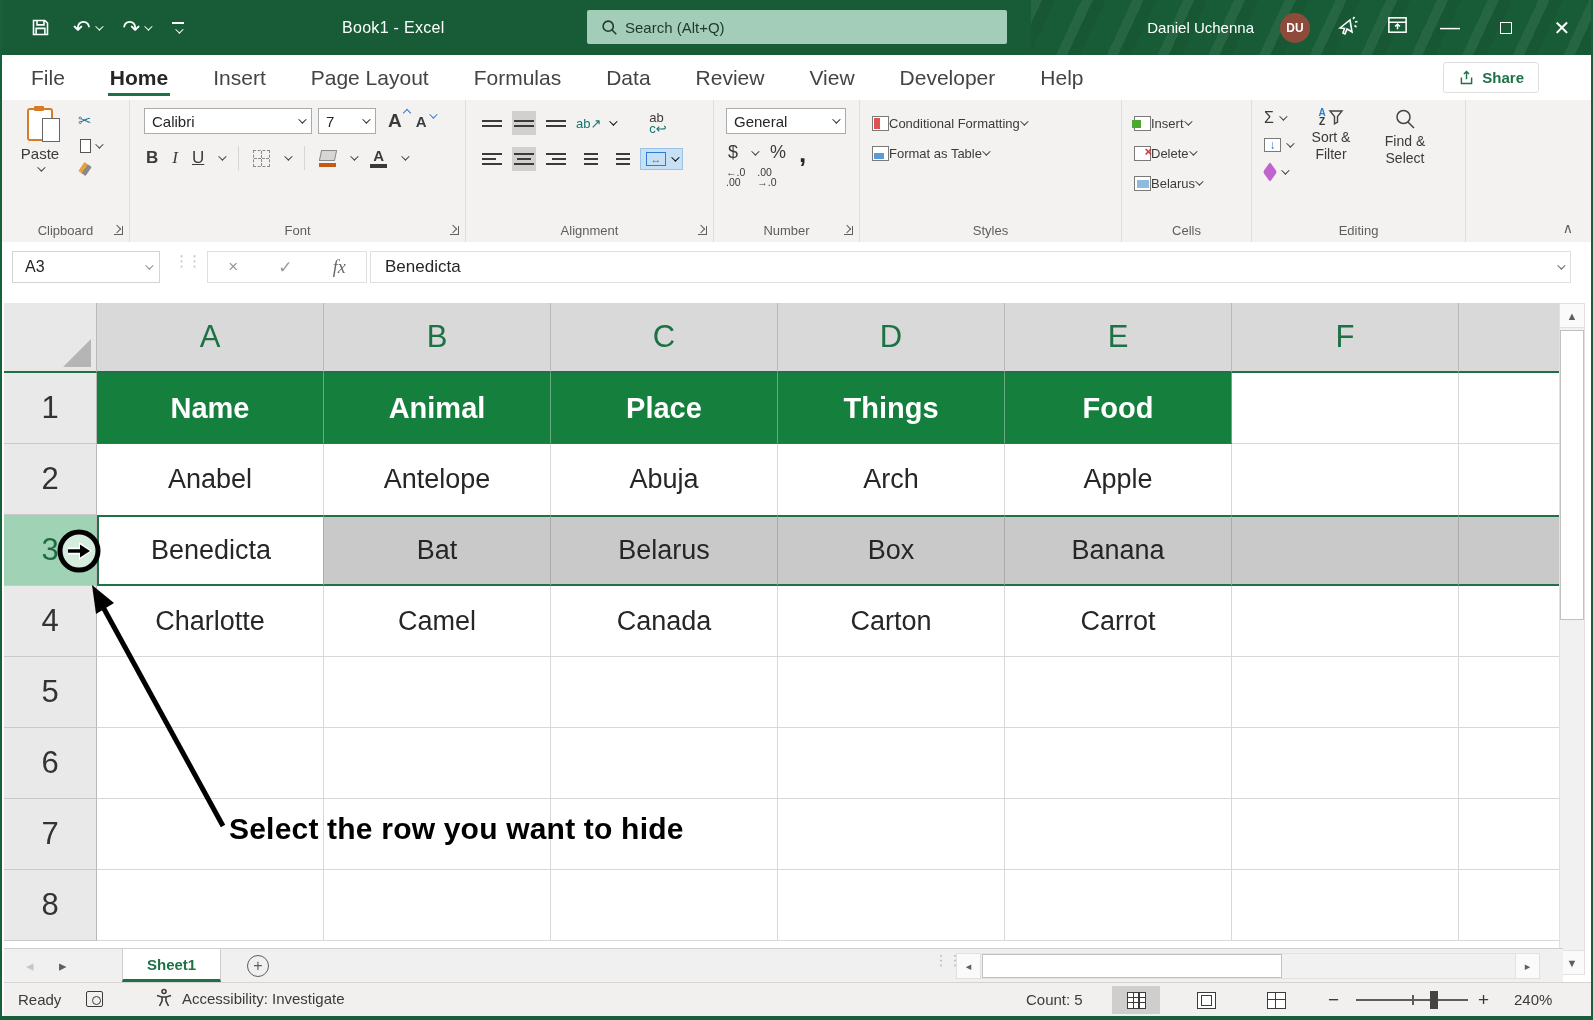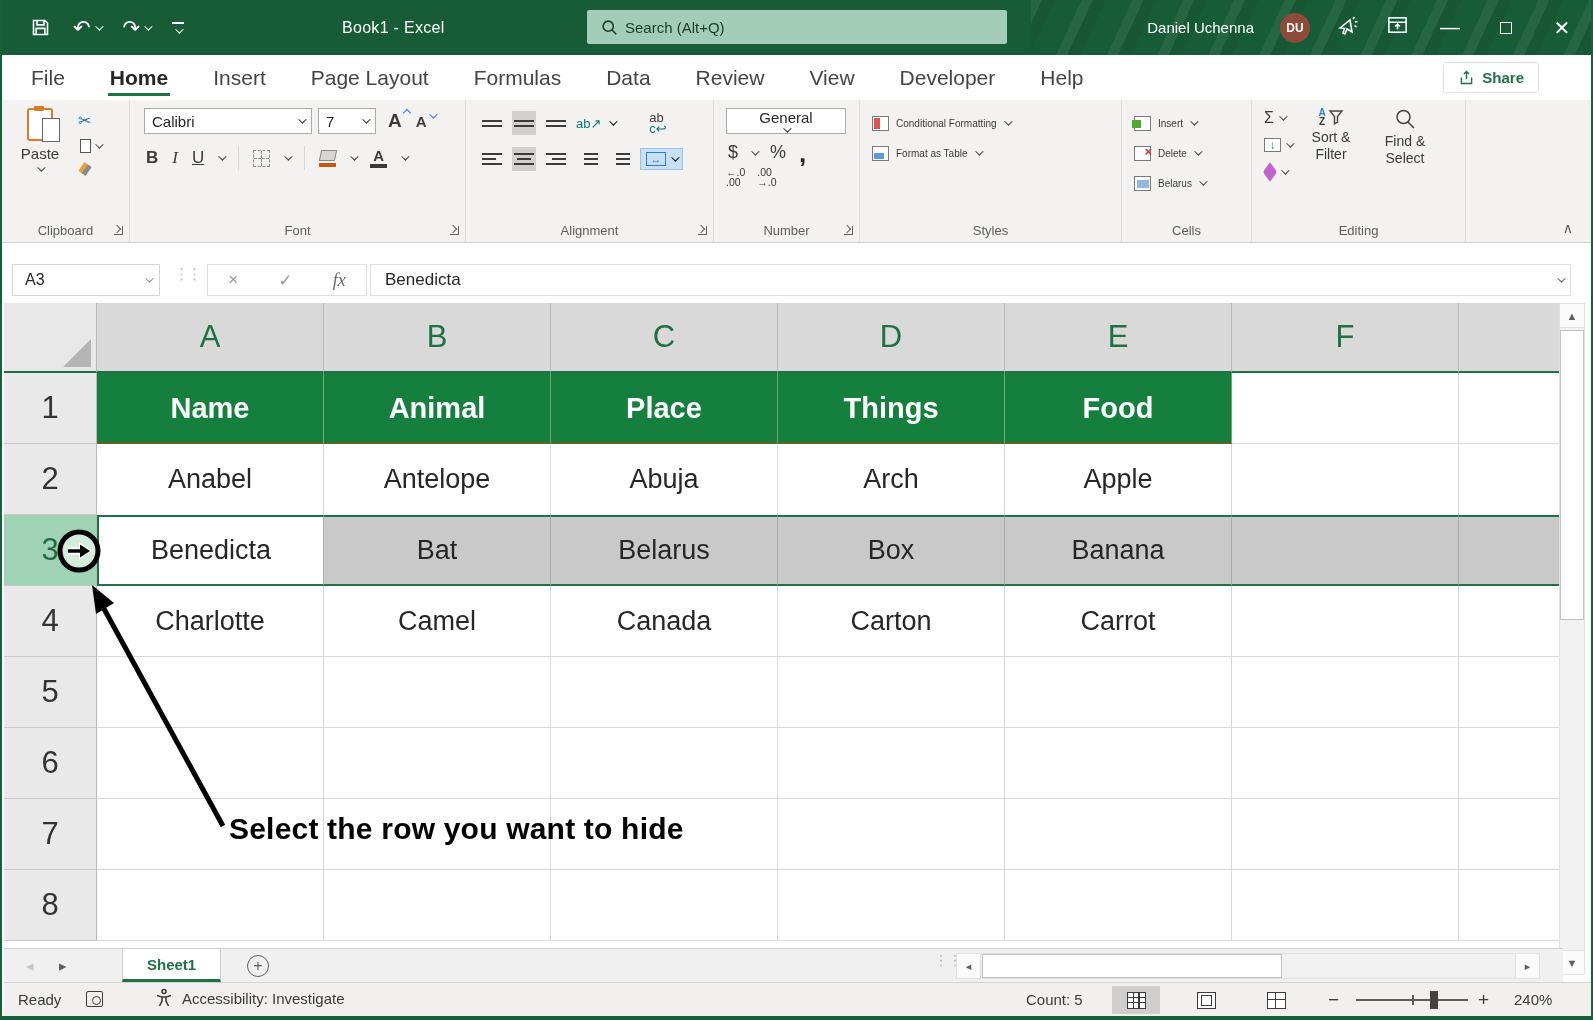--- a/index.html
+++ b/index.html
@@ -93,21 +93,21 @@
   
   #g-number { width:146px; }
   .nrow1 { margin-left:12px; }
   .nrow2 { display:flex; align-items:center; gap:13px; margin:8px 0 0 14px; font-size:18px; color:#3b3b3b; }
   .nrow3 { display:flex; gap:12px; margin:4px 0 0 12px; }
   .dec-ic { font-size:10.5px; line-height:10px; color:#3b3b3b; text-align:left; }
   .comma { font-size:26px; line-height:14px; color:#262626; font-weight:bold; }
 
   
   #g-styles { width:262px; } #g-cells { width:130px; }
-  .menu-row { display:flex; align-items:center; gap:7px; height:30px; margin-left:12px; font-size:10px; color:#3b3b3b; white-space:nowrap; }
+  .menu-row { display:flex; align-items:center; height:30px; margin-left:12px; font-size:13px; color:#3b3b3b; white-space:nowrap; }
   .sq-ic { width:17px; height:15px; border:1.2px solid #7a7a7a; position:relative; background:#fff; flex-shrink:0; }
   .sq-ic::before { content:""; position:absolute; }
   .ic-cf::before { left:1px; top:1px; width:6px; height:11px; background:#E05252; }
   .ic-ft::before { left:1px; bottom:1px; width:10px; height:6px; background:#5B9BD5; }
   .ic-cs::before { left:1px; bottom:1px; width:10px; height:7px; background:#8FBADD; }
   .ic-ins::before { left:-3px; top:3px; width:9px; height:8px; background:#4EA72E; }
   .ic-del::before { content:"×"; color:#D13438; font-weight:bold; font-size:13px; right:-2px; top:-3px; }
   .ic-fmt::before { left:2px; top:3px; width:12px; height:8px; background:#8FBADD; }
 
   
@@ -115,21 +115,21 @@
   .ed-left { float:left; margin-left:12px; display:flex; flex-direction:column; gap:7px; }
   .ed-left .mrow { display:flex; align-items:center; gap:5px; color:#3b3b3b; font-size:16px; height:20px; }
   .fill-box { width:17px; height:14px; border:1px solid #7a7a7a; color:#2B7CD3; font-size:12px; display:flex; align-items:center; justify-content:center; background:#fff; }
   .eraser { width:12px; height:12px; background:#C063CE; transform:rotate(-45deg) skew(-10deg,-10deg); border-radius:2px; }
   .bigbtn { float:left; width:70px; display:flex; flex-direction:column; align-items:center; gap:3px; margin-left:4px; color:#3b3b3b; font-size:14px; text-align:center; line-height:17px; }
   .az { font-size:10px; font-weight:bold; line-height:9px; text-align:center; }
   .az .a { color:#2B7CD3; }
   #collapse-ribbon { position:absolute; right:18px; bottom:6px; color:#605E5C; font-size:14px; }
 
   
-  #formulabar { position:absolute; left:0; top:255px; width:100%; height:60px; background:#fff; }
+  #formulabar { position:absolute; left:0; top:242px; width:100%; height:60px; background:#fff; }
   #name-box { position:absolute; left:10px; top:9px; width:148px; height:32px; border:1px solid #D6D4D2; display:flex; align-items:center; justify-content:space-between; padding:0 8px 0 12px; font-size:16px; color:#262626; }
   #nb-divider { position:absolute; left:172px; top:12px; color:#C4C2C0; font-size:15px; letter-spacing:-2px; line-height:13px; }
   #fx-group { position:absolute; left:205px; top:9px; width:160px; height:32px; border:1px solid #E1DFDD; display:flex; align-items:center; justify-content:space-around; color:#9a9896; font-size:17px; }
   #fx-group .fx { font-style:italic; font-family:"Liberation Serif",serif; color:#6a6866; font-size:18px; }
   #formula-input { position:absolute; left:368px; top:9px; right:20px; height:32px; border:1px solid #E1DFDD; display:flex; align-items:center; padding-left:14px; font-size:17px; color:#262626; }
   #fb-expand { position:absolute; right:28px; top:22px; color:#605E5C; }
 
   
   #grid { position:absolute; left:2px; top:303px; width:1561px; height:645px; background:#fff; display:grid;
           grid-template-columns:93px repeat(6,227px) 1fr; grid-template-rows:70px repeat(8,71px); }
@@ -397,21 +397,21 @@
           </span>
       </div>
     </div>
     <div class="glabel">Alignment</div>
     <span class="launcher"></span>
   </div>
 
   <div class="rgroup" id="g-number">
     <div class="rbody">
       <div class="nrow1">
-        <span class="combo" style="width:120px;flex-direction:column;">
+        <span class="combo" style="width:120px;">
             <span>General</span>
             <i class="cv"></i>
           </span>
       </div>
       <div class="nrow2">
         <span>$</span>
         <i class="cv"></i>
         <span>%</span>
         <span class="comma">,</span>
       </div>

